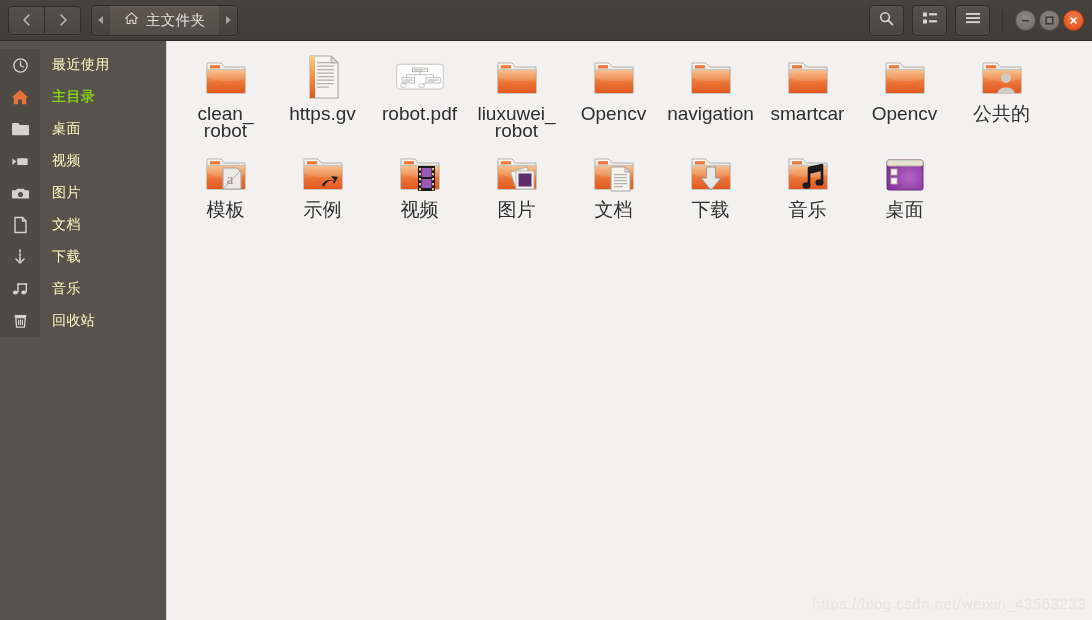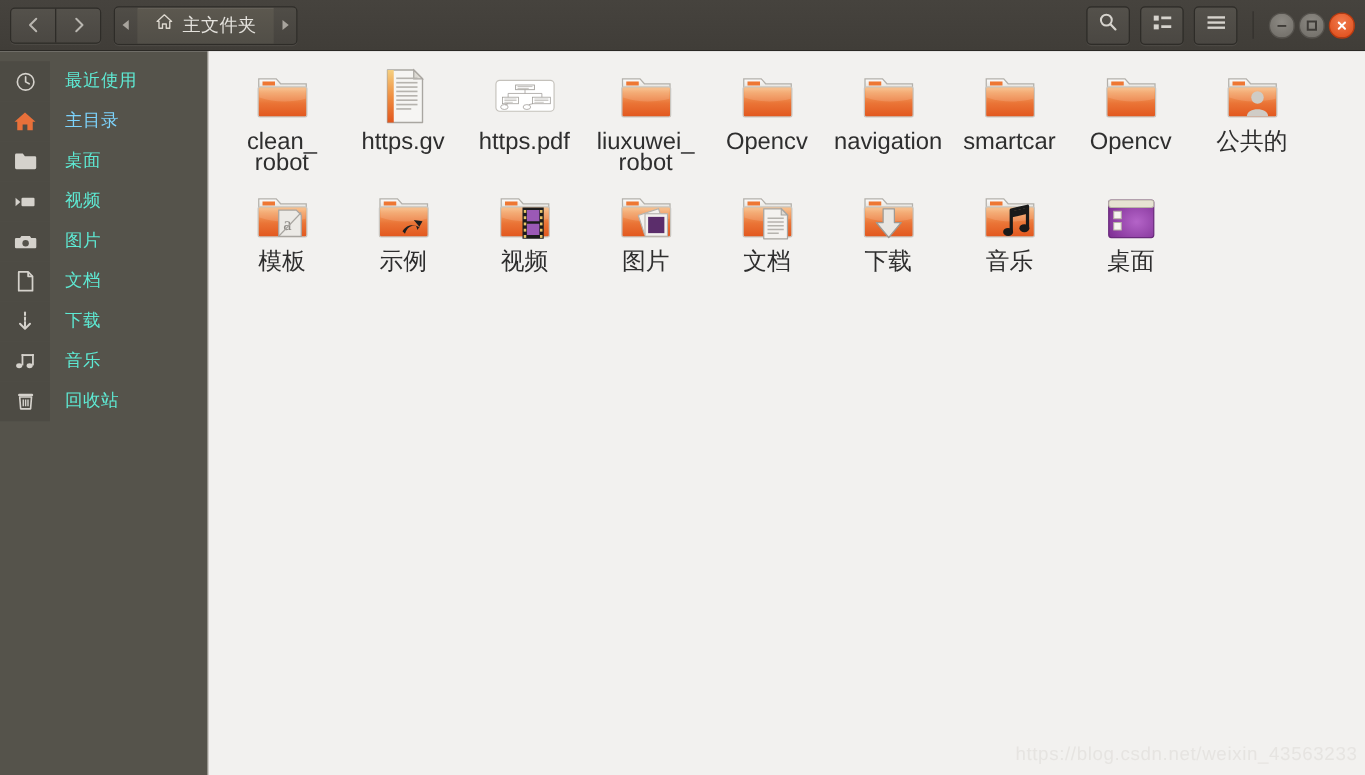--- a/index.html
+++ b/index.html
@@ -165,26 +165,26 @@
     width: 40px;
     min-width: 40px;
     height: 32px;
     background: #4d4b44;
     display: flex;
     align-items: center;
     justify-content: center;
   }
   .side-label {
     flex: 1;
-    color: #5eead4;
+    color: #fef9c3;
     font-size: 14px;
     padding-left: 12px;
     letter-spacing: .4px;
   }
-  .side-item.selected .side-label { color: #7dd3fc; }
+  .side-item.selected .side-label { color: #84cc16; font-weight: bold; }
   .side-item.selected .side-icon { background: #4d4b44; }
   .side-gap { height: 8px; }
 
   
   .content {
     flex: 1;
     background: #f2f1ef;
     position: relative;
     overflow: hidden;
   }
@@ -519,21 +519,21 @@
                 <rect x="42" y="23.6" width="15" height="0.7"></rect>
                 <rect x="42" y="25.3" width="15" height="0.7"></rect>
                 <rect x="42" y="27" width="10" height="0.7"></rect>
               </g>
               <ellipse cx="10" cy="32.5" rx="4" ry="2.6" fill="none" stroke="#9d9a95" stroke-width="0.8"></ellipse>
               <ellipse cx="34" cy="32.5" rx="4" ry="2.6" fill="none" stroke="#9d9a95" stroke-width="0.8"></ellipse>
               <line x1="14" y1="29" x2="11" y2="30" stroke="#9d9a95" stroke-width="0.8"></line>
               <line x1="40" y1="29" x2="36" y2="30" stroke="#9d9a95" stroke-width="0.8"></line>
             </svg>
           </div>
-          <div class="caption">https.pdf</div>
+          <div class="caption">robot.pdf</div>
         </div>
 
         <div class="item">
           <div class="glyph">
             <svg width="46" height="44" viewBox="0 0 46 44">
               <path d="M4 8 H18 L21.5 12 H42 V16 H4 Z" fill="url(#ftab)" stroke="#b3b0aa" stroke-width="1"></path>
               <rect x="7" y="10.2" width="10" height="3.2" fill="#ee7733"></rect>
               <rect x="3.5" y="14.5" width="39" height="24" rx="1.5" fill="url(#fbody)" stroke="#c9c6c0" stroke-width="1"></rect>
               <path d="M4.5 15.5 H41.5 L41.5 24 C30 27 16 27 4.5 23 Z" fill="#ffffff" opacity="0.13"></path>
             </svg>

